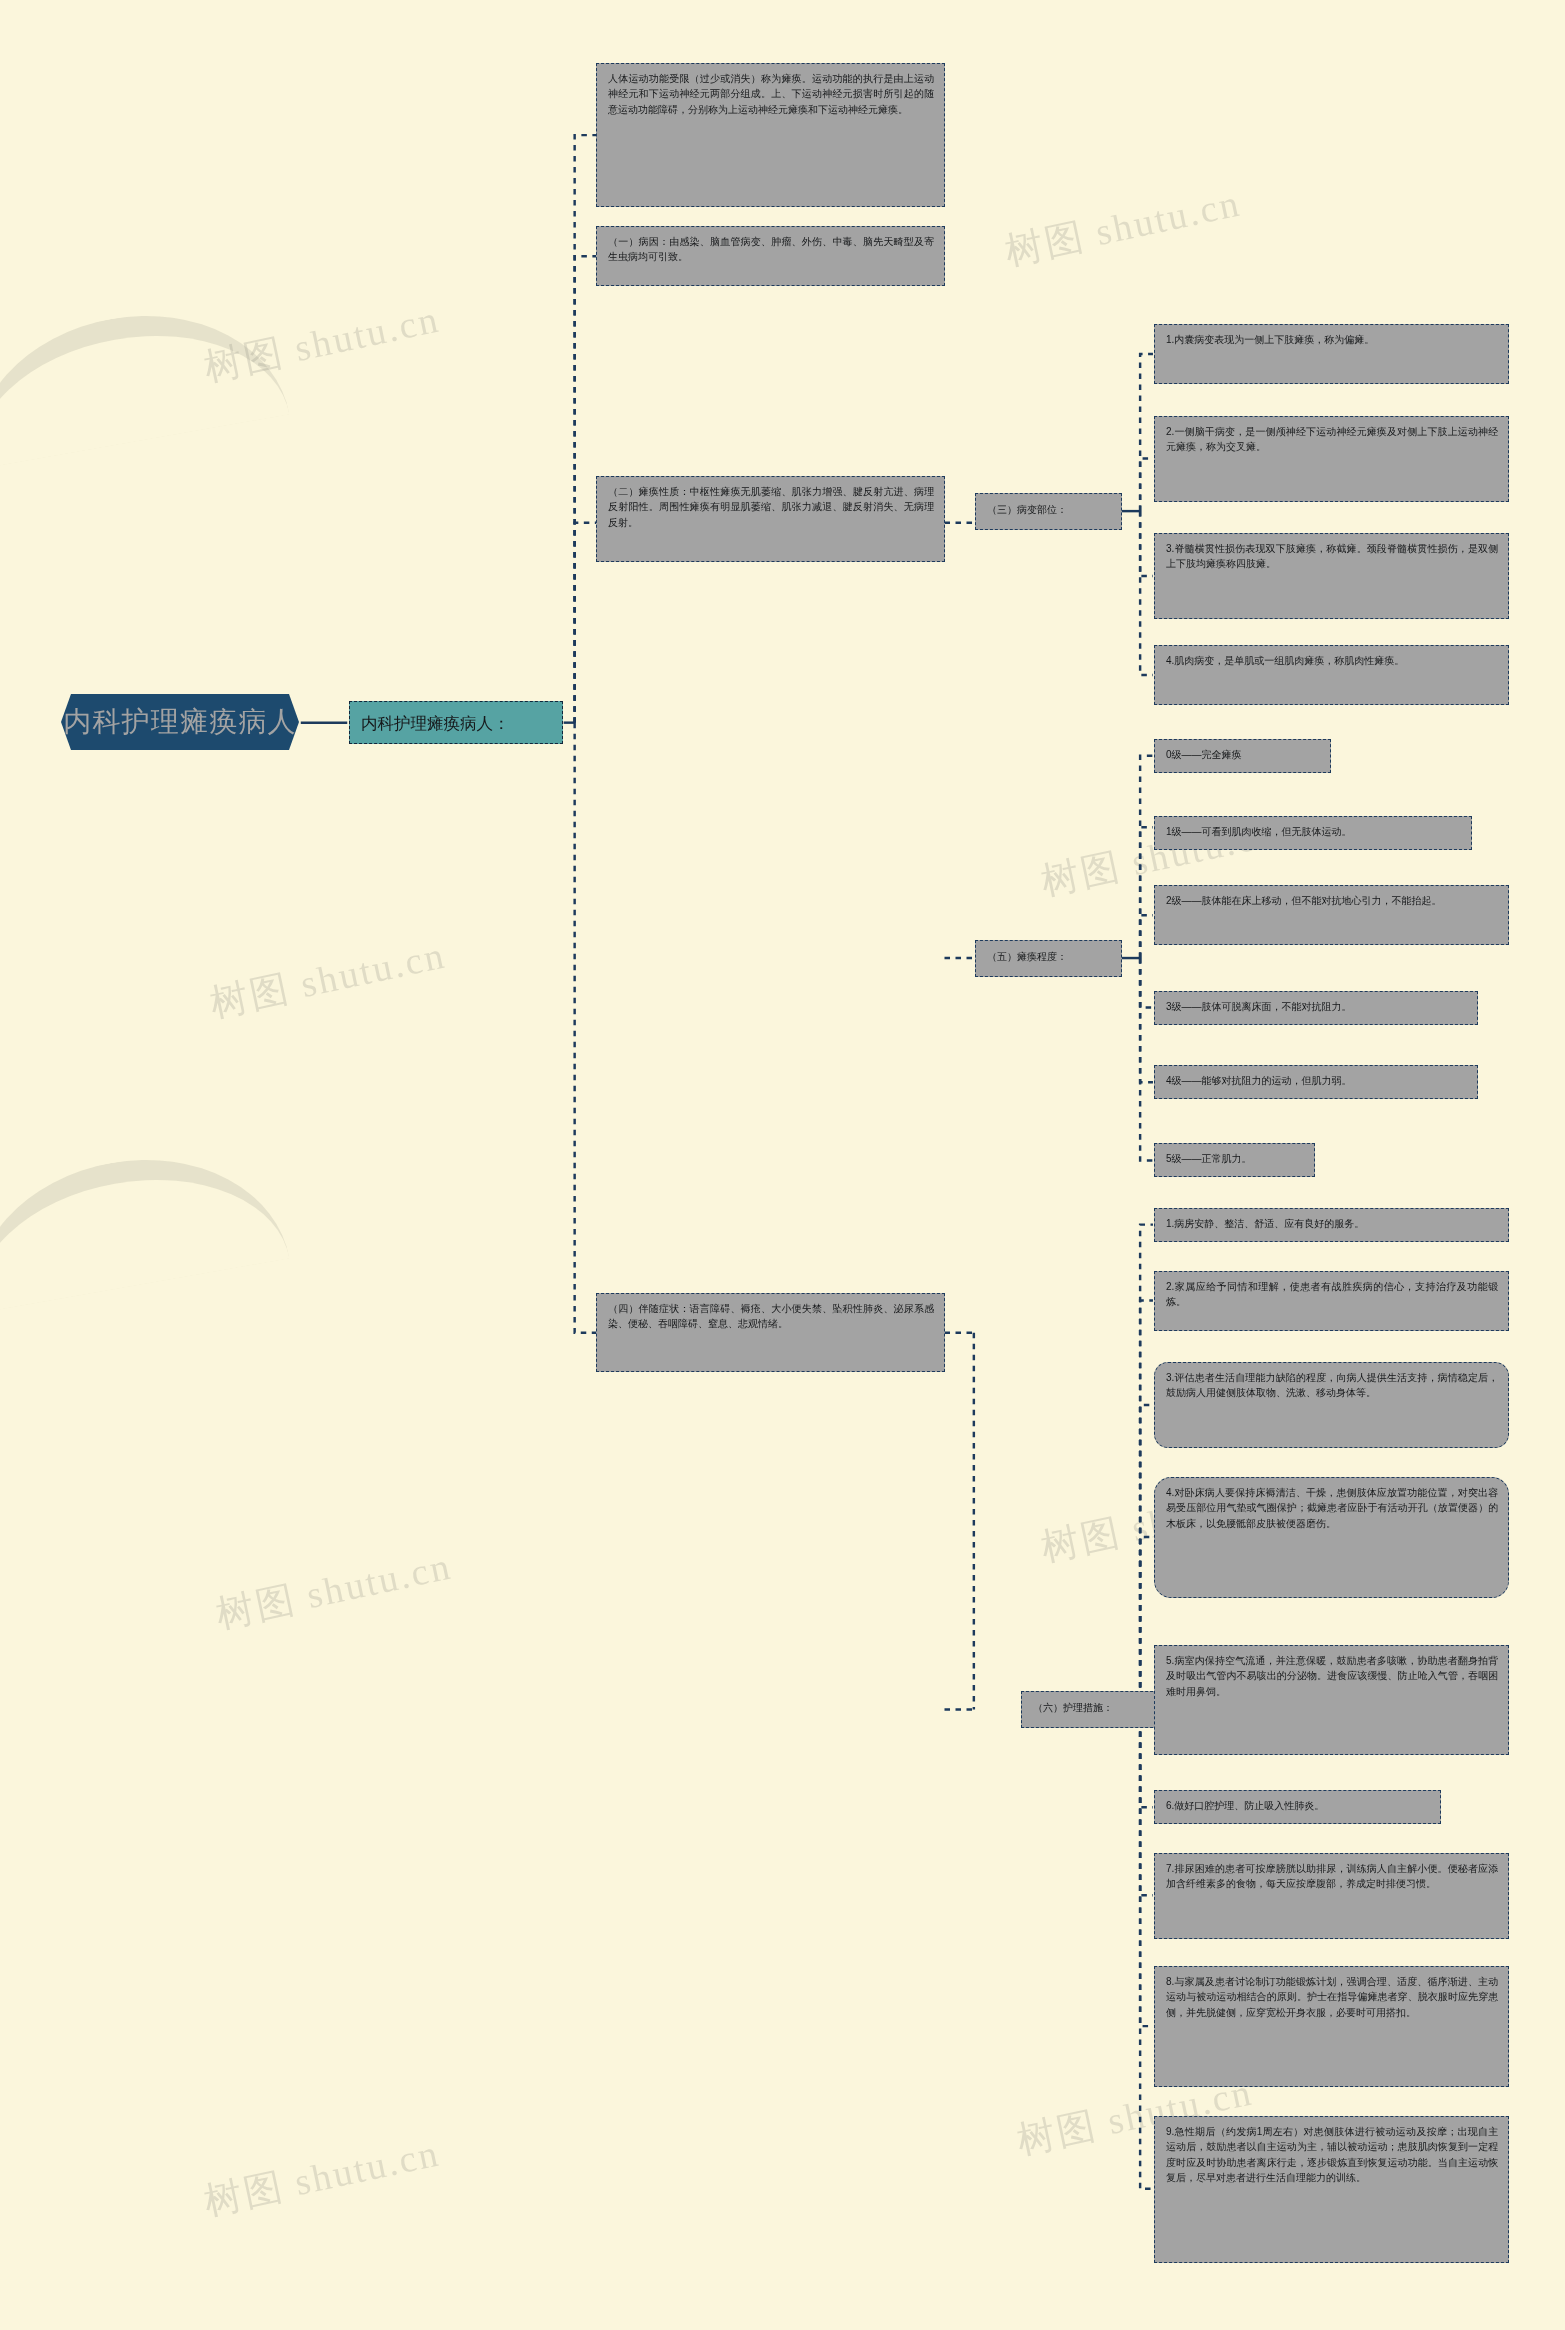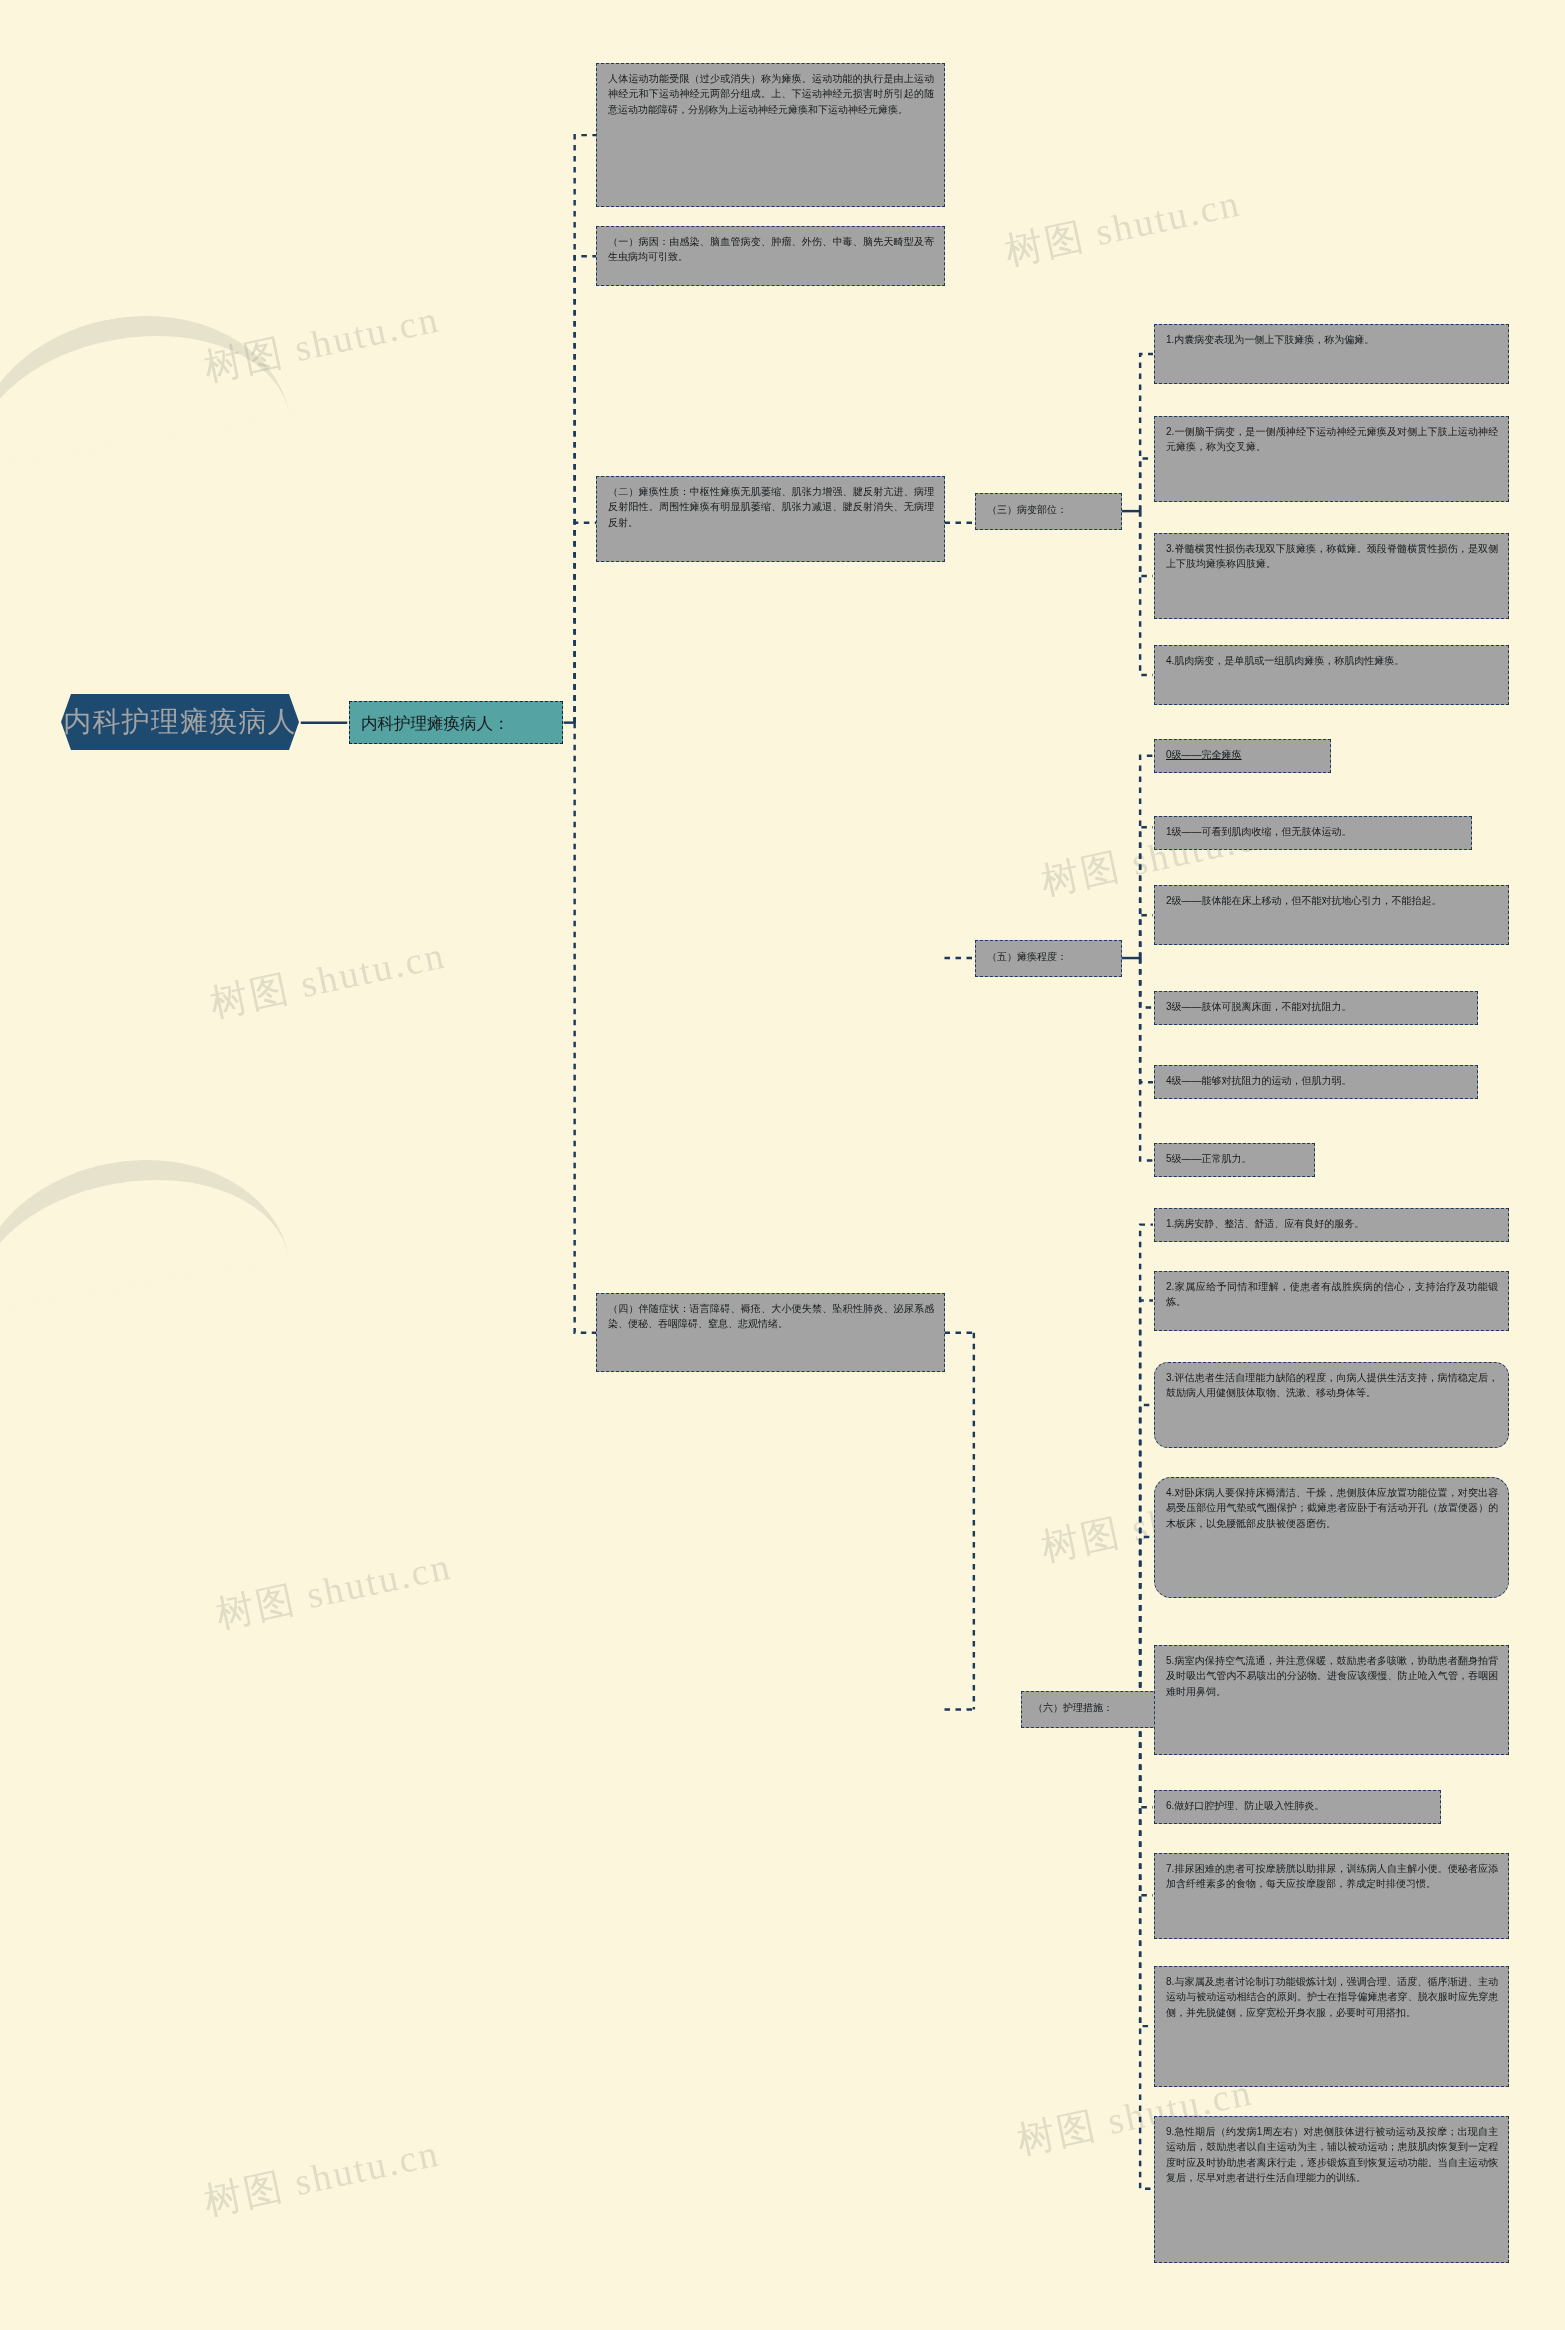--- a/index.html
+++ b/index.html
@@ -136,21 +136,21 @@
 
 <div class="node tight" style="left:975px;top:940px;width:147px;height:37px;padding-top:8px;">（五）瘫痪程度：</div>
 
 <div class="node tight" style="left:975px;top:1691px;width:147px;height:37px;padding-top:8px;margin-left:46px;">（六）护理措施：</div>
 
 <div class="node" style="left:1154px;top:324px;width:355px;height:60px;">1.内囊病变表现为一侧上下肢瘫痪，称为偏瘫。</div>
 <div class="node" style="left:1154px;top:416px;width:355px;height:86px;">2.一侧脑干病变，是一侧颅神经下运动神经元瘫痪及对侧上下肢上运动神经元瘫痪，称为交叉瘫。</div>
 <div class="node" style="left:1154px;top:533px;width:355px;height:86px;">3.脊髓横贯性损伤表现双下肢瘫痪，称截瘫。颈段脊髓横贯性损伤，是双侧上下肢均瘫痪称四肢瘫。</div>
 <div class="node" style="left:1154px;top:645px;width:355px;height:60px;">4.肌肉病变，是单肌或一组肌肉瘫痪，称肌肉性瘫痪。</div>
 
-<div class="node" style="left:1154px;top:739px;width:177px;height:34px;text-decoration:underline;">0级——完全瘫痪</div>
+<div class="node" style="left:1154px;top:739px;width:177px;height:34px;">0级——完全瘫痪</div>
 <div class="node" style="left:1154px;top:816px;width:318px;height:34px;">1级——可看到肌肉收缩，但无肢体运动。</div>
 <div class="node" style="left:1154px;top:885px;width:355px;height:60px;">2级——肢体能在床上移动，但不能对抗地心引力，不能抬起。</div>
 <div class="node" style="left:1154px;top:991px;width:324px;height:34px;">3级——肢体可脱离床面，不能对抗阻力。</div>
 <div class="node" style="left:1154px;top:1065px;width:324px;height:34px;">4级——能够对抗阻力的运动，但肌力弱。</div>
 <div class="node" style="left:1154px;top:1143px;width:161px;height:34px;">5级——正常肌力。</div>
 
 <div class="node" style="left:1154px;top:1208px;width:355px;height:34px;">1.病房安静、整洁、舒适、应有良好的服务。</div>
 <div class="node" style="left:1154px;top:1271px;width:355px;height:60px;">2.家属应给予同情和理解，使患者有战胜疾病的信心，支持治疗及功能锻炼。</div>
 <div class="node" style="left:1154px;top:1362px;width:355px;height:86px;border-radius:14px;">3.评估患者生活自理能力缺陷的程度，向病人提供生活支持，病情稳定后，鼓励病人用健侧肢体取物、洗漱、移动身体等。</div>
 <div class="node" style="left:1154px;top:1477px;width:355px;height:121px;border-radius:17px;">4.对卧床病人要保持床褥清洁、干燥，患侧肢体应放置功能位置，对突出容易受压部位用气垫或气圈保护；截瘫患者应卧于有活动开孔（放置便器）的木板床，以免腰骶部皮肤被便器磨伤。</div>

